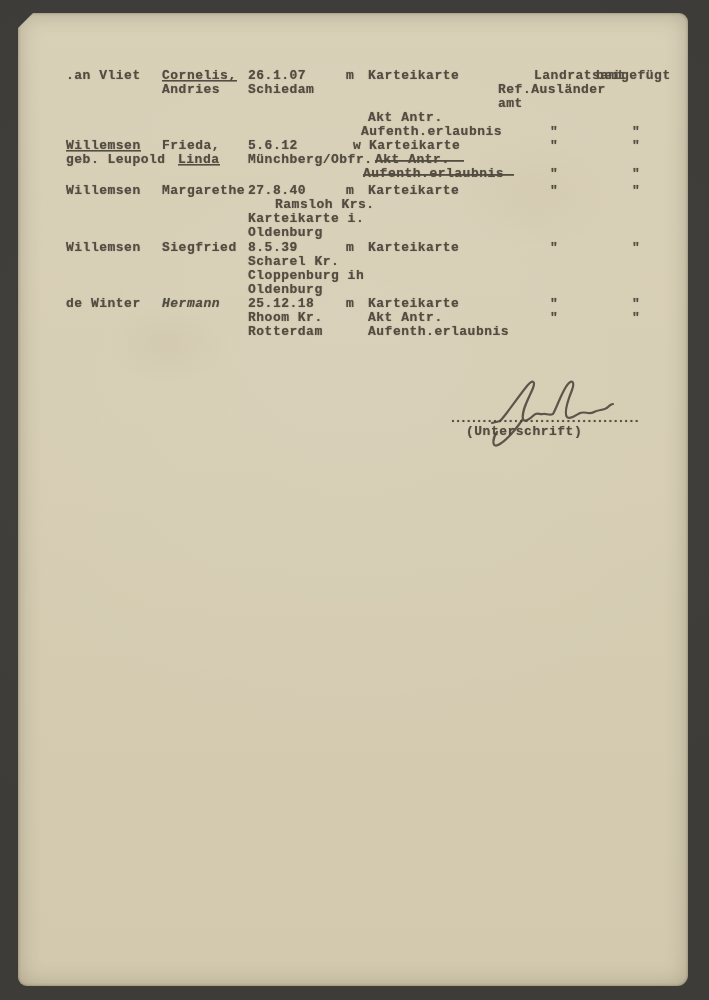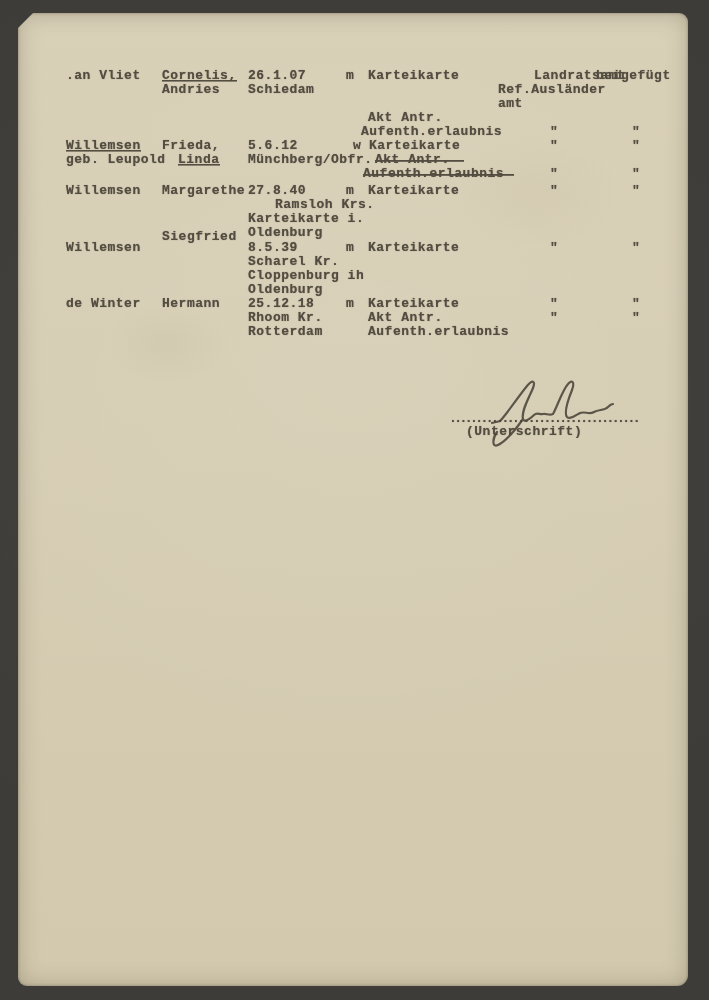--- a/index.html
+++ b/index.html
@@ -119,31 +119,31 @@
         <span class="seg" style="left: 144px; top: 171px;">Margarethe</span>
         <span class="seg" style="left: 230px; top: 171px;">27.8.40</span>
         <span class="seg" style="left: 328px; top: 171px;">m</span>
         <span class="seg" style="left: 350px; top: 171px;">Karteikarte</span>
         <span class="seg" style="left: 532px; top: 171px;">"</span>
         <span class="seg" style="left: 614px; top: 171px;">"</span>
         <span class="seg" style="left: 230px; top: 185px; margin-left: 27px;">Ramsloh Krs.</span>
         <span class="seg" style="left: 230px; top: 199px;">Karteikarte i.</span>
         <span class="seg" style="left: 230px; top: 213px;">Oldenburg</span>
         <span class="seg" style="left: 48px; top: 228px;">Willemsen</span>
-        <span class="seg" style="left: 144px; top: 217px;">Siegfried</span>
+        <span class="seg" style="left: 144px; top: 228px;">Siegfried</span>
         <span class="seg" style="left: 230px; top: 228px;">8.5.39</span>
         <span class="seg" style="left: 328px; top: 228px;">m</span>
         <span class="seg" style="left: 350px; top: 228px;">Karteikarte</span>
         <span class="seg" style="left: 532px; top: 228px;">"</span>
         <span class="seg" style="left: 614px; top: 228px;">"</span>
         <span class="seg" style="left: 230px; top: 242px;">Scharel Kr.</span>
         <span class="seg" style="left: 230px; top: 256px;">Cloppenburg ih</span>
         <span class="seg" style="left: 230px; top: 270px;">Oldenburg</span>
         <span class="seg" style="left: 48px; top: 284px;">de Winter</span>
-        <span class="seg" style="left: 144px; top: 284px;">Hermann</span>
+        <span class="seg" style="left: 144px; top: 284px; font-style: italic;">Hermann</span>
         <span class="seg" style="left: 230px; top: 284px;">25.12.18</span>
         <span class="seg" style="left: 328px; top: 284px;">m</span>
         <span class="seg" style="left: 350px; top: 284px;">Karteikarte</span>
         <span class="seg" style="left: 532px; top: 284px;">"</span>
         <span class="seg" style="left: 614px; top: 284px;">"</span>
         <span class="seg" style="left: 230px; top: 298px;">Rhoom Kr.</span>
         <span class="seg" style="left: 350px; top: 298px;">Akt Antr.</span>
         <span class="seg" style="left: 532px; top: 298px;">"</span>
         <span class="seg" style="left: 614px; top: 298px;">"</span>
         <span class="seg" style="left: 230px; top: 312px;">Rotterdam</span>

